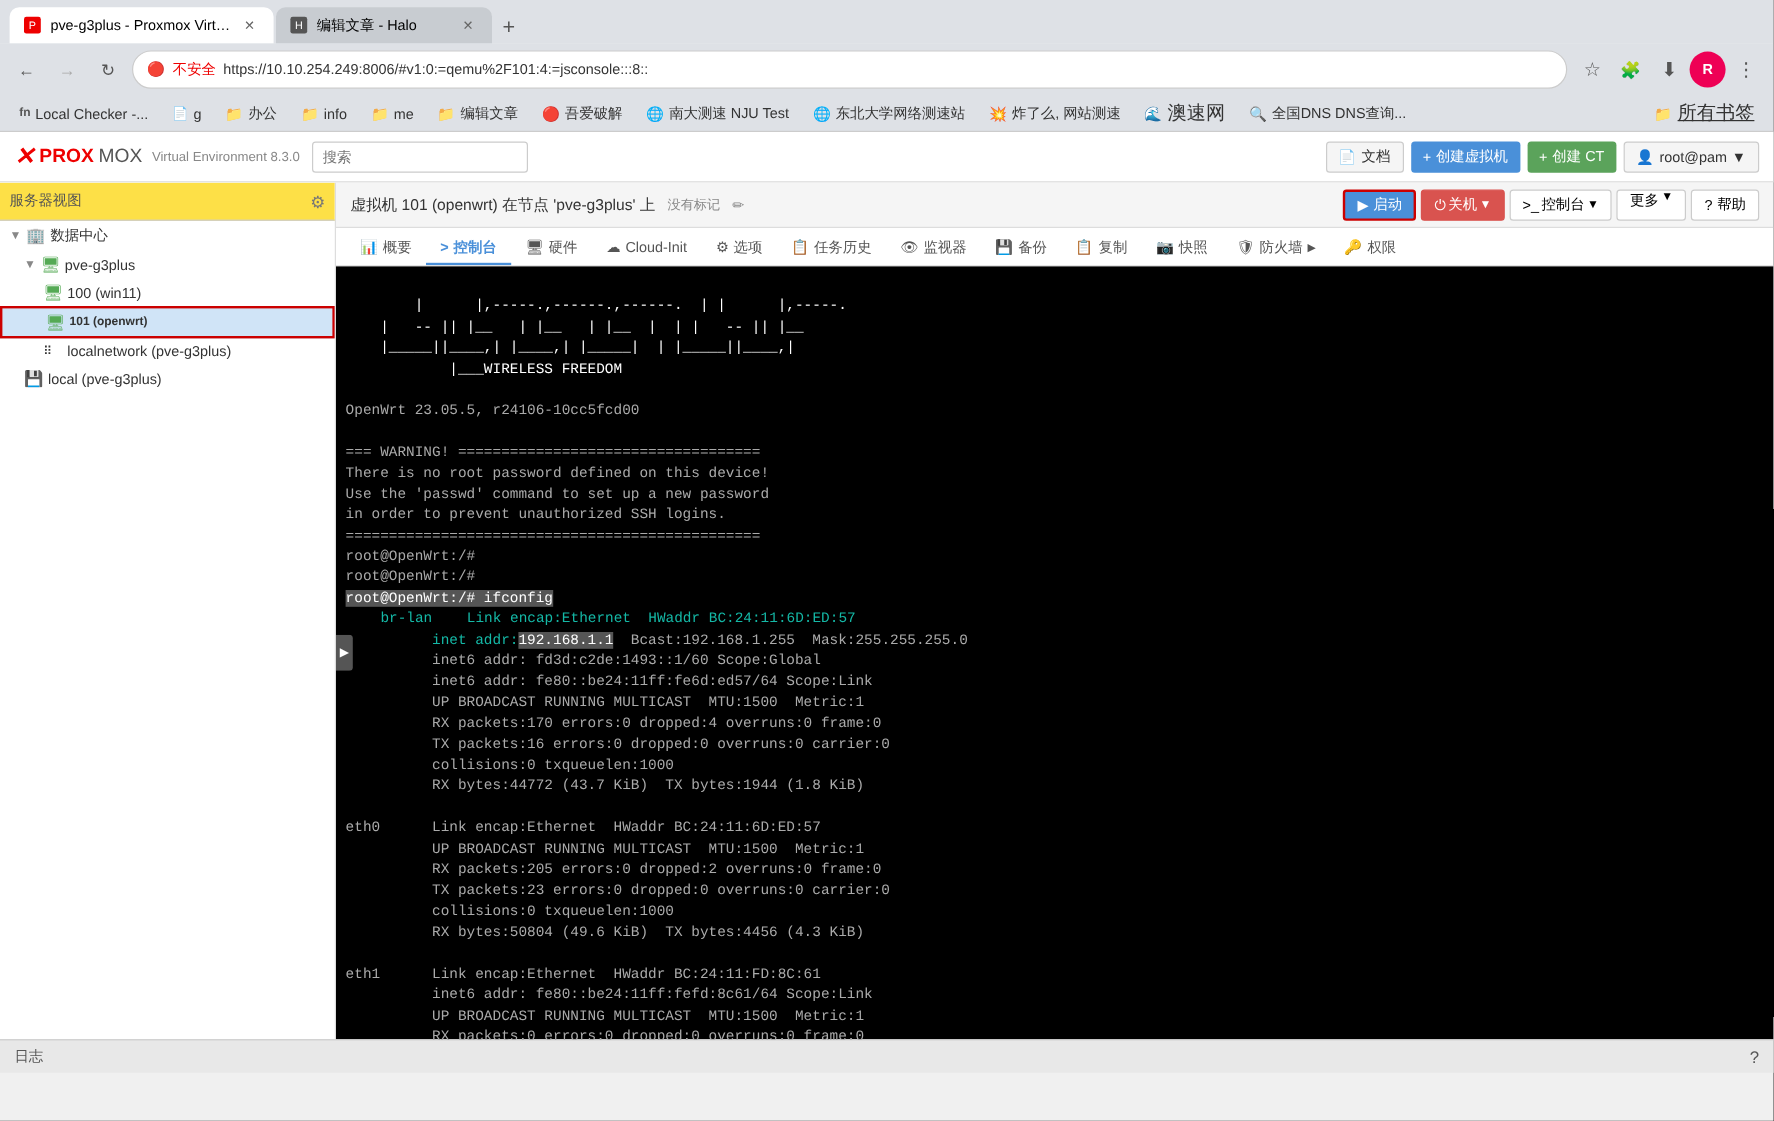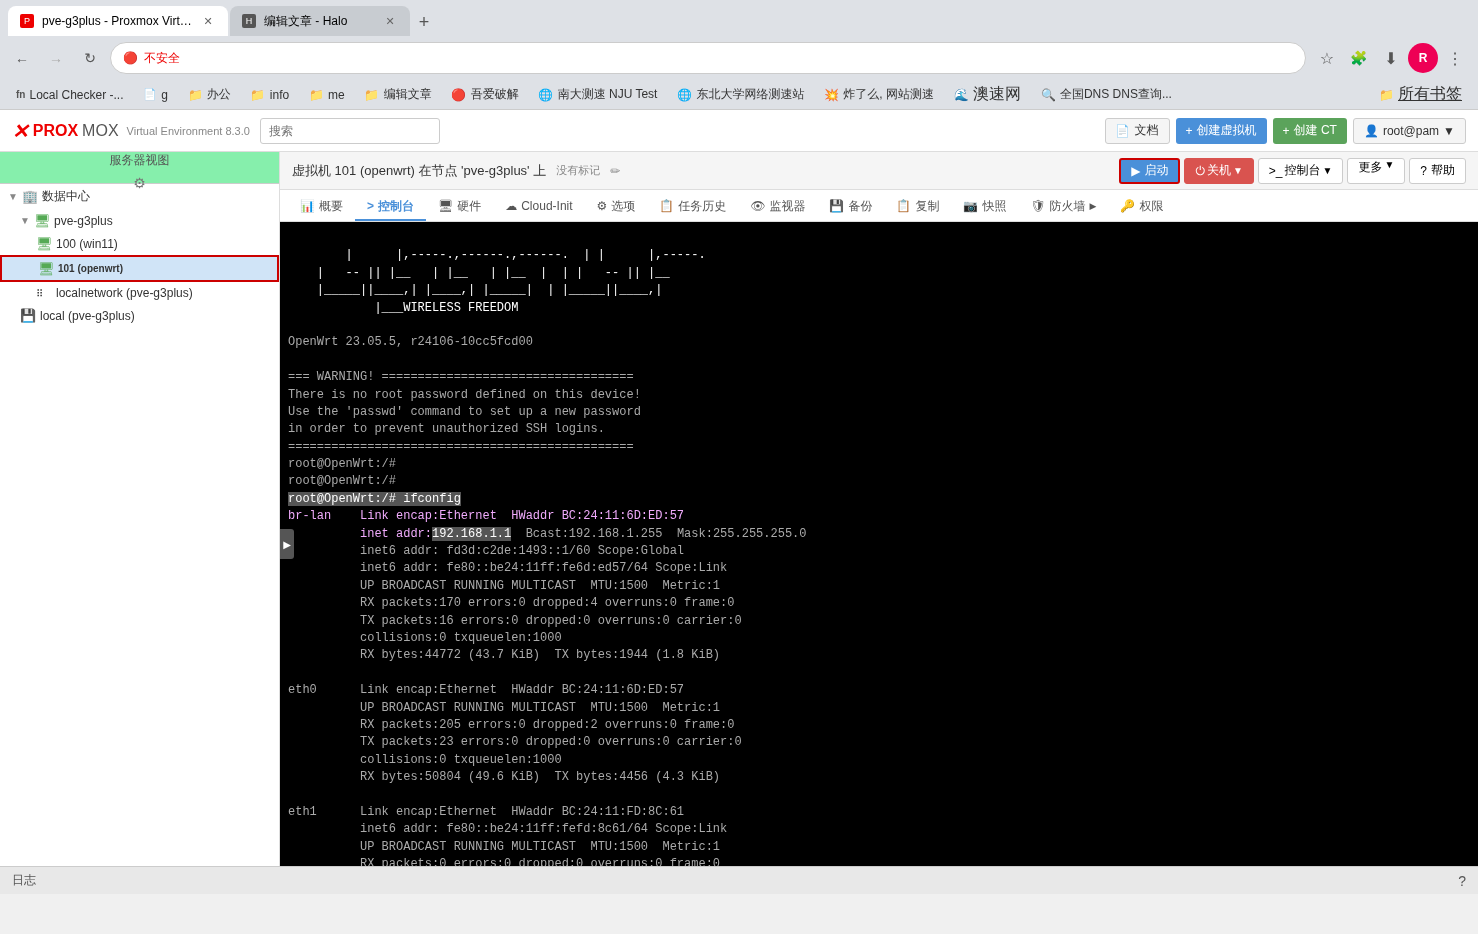--- a/index.html
+++ b/index.html
@@ -30,21 +30,21 @@
     .pve-btn { height: 26px; padding: 0 10px; border-radius: 3px; border: none; cursor: pointer; font-size: 12px; display: flex; align-items: center; gap: 4px; }
     .pve-btn-doc { background: #f5f5f5; border: 1px solid #ccc; color: #333; }
     .pve-btn-create-vm { background: #4a90d9; color: #fff; }
     .pve-btn-create-ct { background: #5ba35b; color: #fff; }
     .pve-btn-user { background: #f5f5f5; border: 1px solid #ccc; color: #333; }
 
     .pve-body { display: flex; flex: 1; overflow: hidden; }
 
     
     .sidebar { width: 280px; background: #fff; border-right: 1px solid #ddd; display: flex; flex-direction: column; overflow-y: auto; }
-    .sidebar-header { height: 32px; background: #86efac; display: flex; align-items: center; padding: 0 8px; gap: 6px; border-bottom: 1px solid #ccc; flex-direction: column; }
+    .sidebar-header { height: 32px; background: #fde047; display: flex; align-items: center; padding: 0 8px; gap: 6px; border-bottom: 1px solid #ccc; }
     .sidebar-title { font-size: 12px; color: #555; flex: 1; }
     .sidebar-gear { font-size: 14px; color: #777; cursor: pointer; }
     .tree-item { display: flex; align-items: center; padding: 4px 8px; cursor: pointer; font-size: 12px; color: #333; }
     .tree-item.selected { background: #d0e4f7; }
     .tree-icon { width: 16px; margin-right: 4px; font-size: 13px; }
     .tree-expand { width: 12px; margin-right: 2px; font-size: 10px; color: #888; }
 
     
     .content-area { flex: 1; display: flex; flex-direction: column; overflow: hidden; }
     .content-header { height: 38px; background: #f5f5f5; border-bottom: 1px solid #ddd; display: flex; align-items: center; padding: 0 12px; gap: 10px; }
@@ -88,20 +88,21 @@
     <button class="tab-new">+</button>
   </div>
 
   <div class="address-bar-row">
     <button class="nav-btn">←</button>
     <button class="nav-btn" style="color:#aaa;">→</button>
     <button class="nav-btn">↻</button>
     <div class="address-bar">
       <span class="lock-icon">🔴</span>
       <span style="color:#e00; font-size:12px;">不安全</span>
+      <span class="url-text">https://10.10.254.249:8006/#v1:0:=qemu%2F101:4:=jsconsole:::8::</span>
     </div>
     <div class="toolbar-icons">
       <button class="toolbar-icon-btn">☆</button>
       <button class="toolbar-icon-btn" style="font-size:14px;">🧩</button>
       <button class="toolbar-icon-btn">⬇</button>
       <button class="toolbar-icon-btn" style="background:#e05; border-radius:50%; color:#fff; font-size:12px; font-weight:bold;">R</button>
       <button class="toolbar-icon-btn">⋮</button>
     </div>
   </div>
 
@@ -322,21 +323,21 @@
 <span style="color:#aaa;">OpenWrt 23.05.5, r24106-10cc5fcd00
 
 === WARNING! ===================================
 There is no root password defined on this device!
 Use the 'passwd' command to set up a new password
 in order to prevent unauthorized SSH logins.
 ================================================
 root@OpenWrt:/#
 root@OpenWrt:/#
 </span><span style="background:#555; color:#fff;">root@OpenWrt:/# ifconfig</span>
-<span style="color:#f0abfc;">br-lan    Link encap:Ethernet  HWaddr BC:24:11:6D:ED:57
+<span style="color:#14b8a6;margin-left:29px;">br-lan    Link encap:Ethernet  HWaddr BC:24:11:6D:ED:57
           inet addr:</span><span style="background:#555; color:#fff;">192.168.1.1</span><span style="color:#aaa;">  Bcast:192.168.1.255  Mask:255.255.255.0
           inet6 addr: fd3d:c2de:1493::1/60 Scope:Global
           inet6 addr: fe80::be24:11ff:fe6d:ed57/64 Scope:Link
           UP BROADCAST RUNNING MULTICAST  MTU:1500  Metric:1
           RX packets:170 errors:0 dropped:4 overruns:0 frame:0
           TX packets:16 errors:0 dropped:0 overruns:0 carrier:0
           collisions:0 txqueuelen:1000
           RX bytes:44772 (43.7 KiB)  TX bytes:1944 (1.8 KiB)
 
 eth0      Link encap:Ethernet  HWaddr BC:24:11:6D:ED:57

